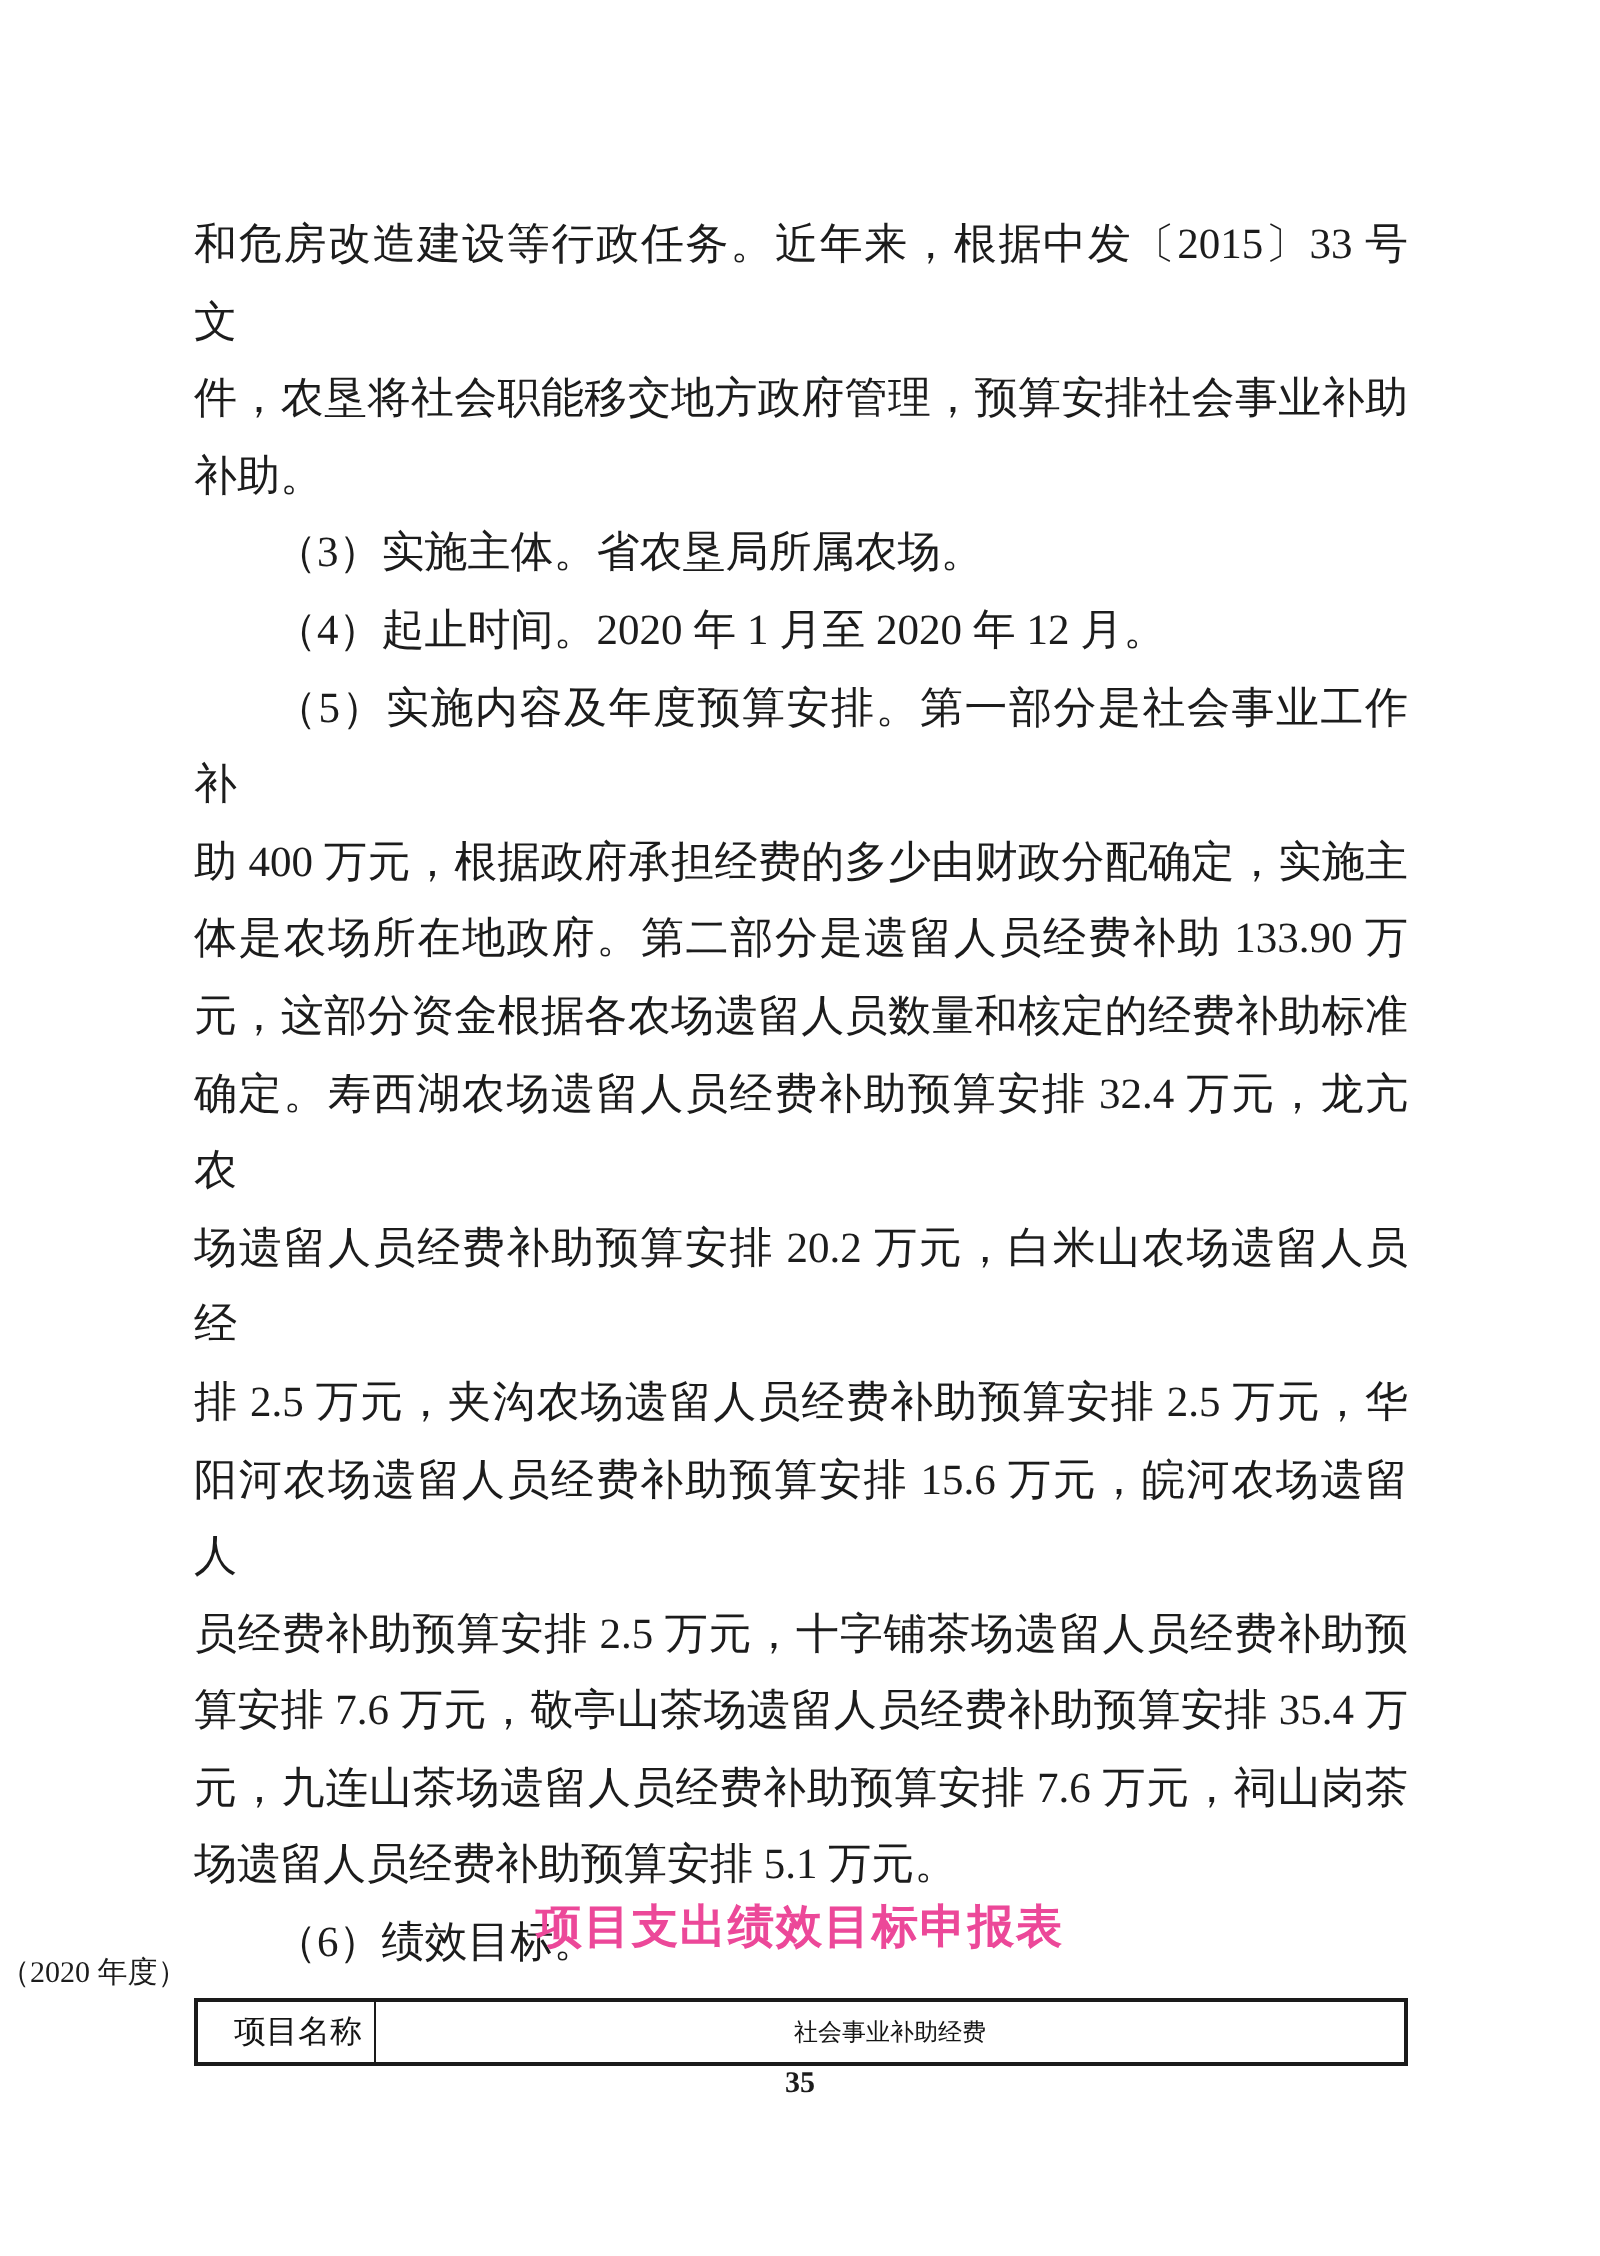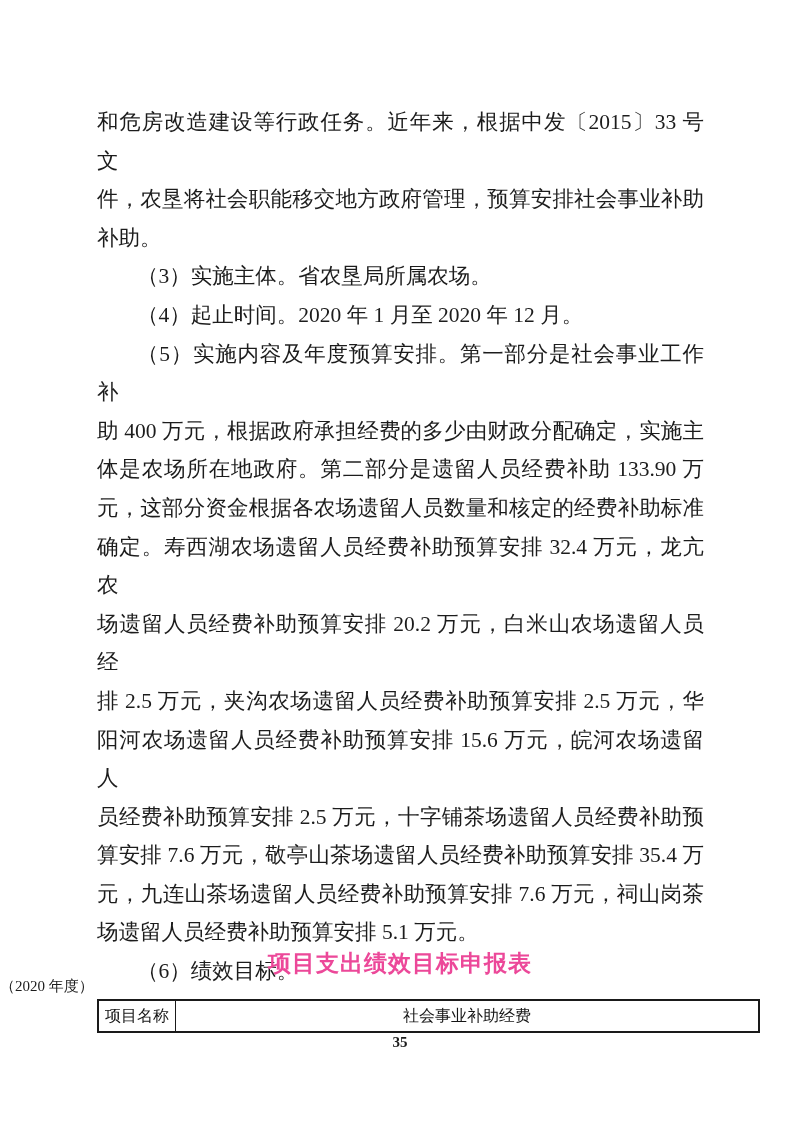--- a/index.html
+++ b/index.html
@@ -47,42 +47,43 @@
     left: 0; top: 977px;
     width: 800px;
     text-align: left;
     font-size: 15px;
     color: #1c1c1c;
   }
   
   .tbl {
     position: absolute;
     left: 97px; top: 999px;
-    width: 663px;
+    width: 607px;
     border: 2px solid #1a1a1a;
+    padding-left: 12px;
   }
   .tbl-row {
     display: flex;
     height: 30px;
   }
   .tbl-label {
     width: 77px;
     border-right: 1.5px solid #1a1a1a;
     display: flex;
     align-items: center;
     justify-content: center;
     font-size: 16px;
     color: #151515;
   }
   .tbl-value {
     flex: 1;
     display: flex;
     align-items: center;
     justify-content: center;
-    font-size: 16px;
+    font-size: 12px;
     color: #151515;
   }
   
   .page-number {
     position: absolute;
     left: 0; top: 1034px;
     width: 800px;
     text-align: center;
     font-size: 15px;
     font-weight: bold;

